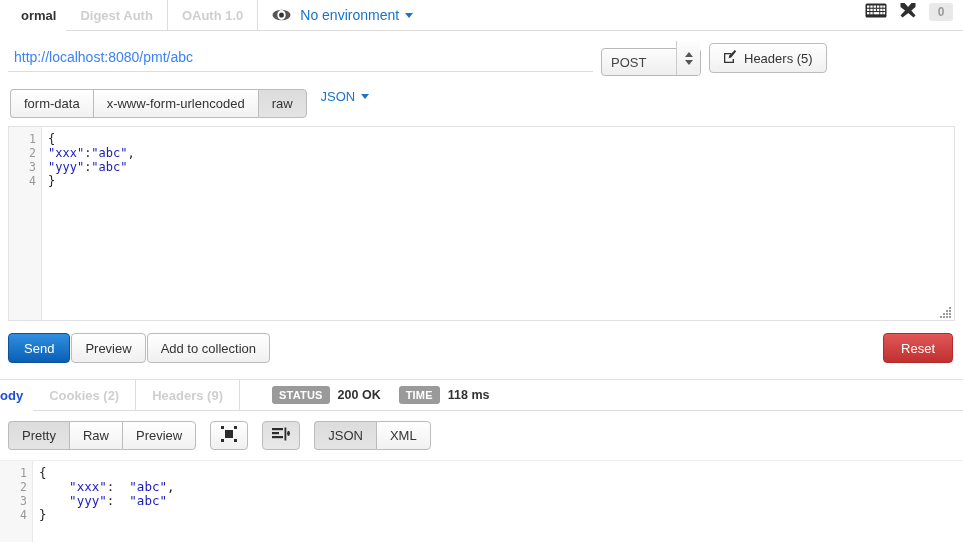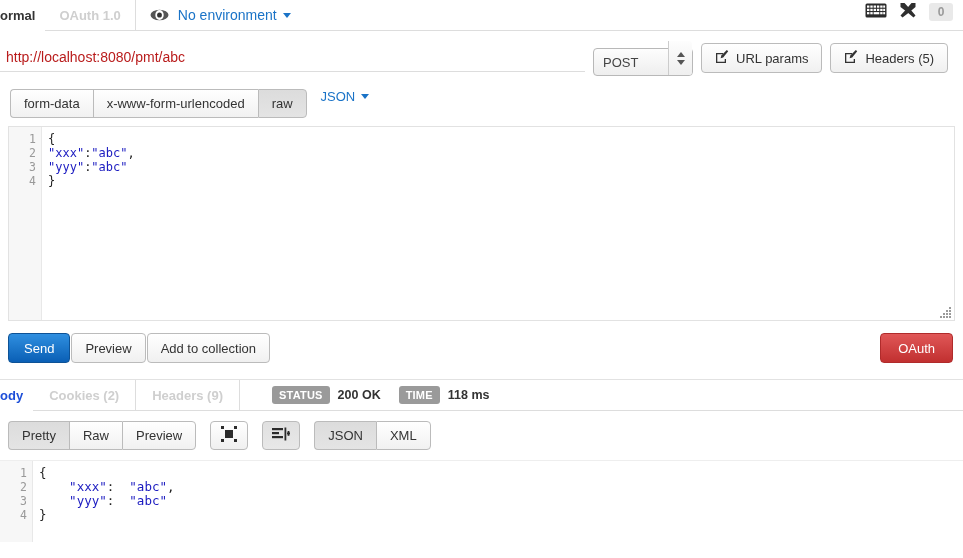--- a/index.html
+++ b/index.html
@@ -19,20 +19,21 @@
     position: relative;
     height: 31px;
     display: flex;
     align-items: flex-end;
     padding-left: 0;
   }
   .auth-tabs {
     display: flex;
     align-items: stretch;
     height: 31px;
+    padding-left: 21px;
   }
   .auth-tab {
     display: flex;
     align-items: center;
     justify-content: center;
     padding: 0 14px;
     height: 31px;
     font-size: 13px;
     color: #cfcfcf;
     font-weight: bold;
@@ -99,27 +100,27 @@
 
   
   .url-row {
     display: flex;
     align-items: center;
     padding: 9px 10px 9px 0;
     gap: 8px;
   }
   .url-input {
     flex: 1;
-    margin-left: 0;
+    margin-left: 8px;
     padding: 4px 2px 6px 6px;
     border: none;
     border-bottom: 1px solid #dddddd;
     outline: none;
     font-size: 14px;
-    color: #b91c1c;
+    color: #3b82f6;
     font-family: "Liberation Sans", sans-serif;
     background: transparent;
     width: 580px;
     max-width: 585px;
   }
   .method-select {
     appearance: none;
     -webkit-appearance: none;
     background: linear-gradient(#fdfdfd, #eeeeee);
     border: 1px solid #b8b8b8;
@@ -388,20 +389,21 @@
     color: #333;
     white-space: pre;
   }
 </style>
 </head>
 <body>
 
 <div class="topbar">
   <div class="auth-tabs">
     <div class="auth-tab first">ormal</div>
+    <div class="auth-tab">Digest Auth</div>
     <div class="auth-tab last">OAuth 1.0</div>
   </div>
   <div class="env-zone">
     <span class="eye-icon">
       <svg width="19" height="12" viewBox="0 0 19 12">
         <ellipse cx="9.5" cy="6" rx="9" ry="5.2" fill="#555"></ellipse>
         <ellipse cx="9.5" cy="6" rx="4.2" ry="5" fill="#fff"></ellipse>
         <ellipse cx="9.5" cy="6" rx="2.4" ry="2.6" fill="#333"></ellipse>
       </svg>
     </span>
@@ -454,29 +456,20 @@
         <span class="dn"></span>
     </span>
   </span>
   <button class="btn">
     <span>
       <svg width="14" height="14" viewBox="0 0 14 14">
         <path d="M1 3 h7 v1.3 H2.3 v7.4 h7.4 V9 H11 v4 H1 Z" fill="#333"></path>
         <path d="M13.2 1.2 L11.8 0 L6.3 5.6 L5.6 8.2 L8.2 7.4 Z" fill="#333"></path>
       </svg>
     </span>
-    <span>URL params</span>
-  </button>
-  <button class="btn">
-    <span>
-      <svg width="14" height="14" viewBox="0 0 14 14">
-        <path d="M1 3 h7 v1.3 H2.3 v7.4 h7.4 V9 H11 v4 H1 Z" fill="#333"></path>
-        <path d="M13.2 1.2 L11.8 0 L6.3 5.6 L5.6 8.2 L8.2 7.4 Z" fill="#333"></path>
-      </svg>
-    </span>
     <span>Headers (5)</span>
   </button>
 </div>
 
 <div class="bodytype-row">
   <div class="seg-group">
     <div class="seg">form-data</div>
     <div class="seg">x-www-form-urlencoded</div>
     <div class="seg active">raw</div>
   </div>
@@ -509,21 +502,21 @@
           <rect x="10" y="11" width="2" height="2"></rect>
       </g>
     </svg>
   </span>
 </div>
 
 <div class="action-row">
   <button class="btn-send">Send</button>
   <button class="btn">Preview</button>
   <button class="btn">Add to collection</button>
-  <button class="btn-reset">OAuth</button>
+  <button class="btn-reset">Reset</button>
 </div>
 
 <div class="resp-tabrow">
   <div class="resp-tab first">ody</div>
   <div class="resp-tab">Cookies (2)</div>
   <div class="resp-tab">Headers (9)</div>
   <div class="resp-meta">
     <span class="meta-badge">STATUS</span>
     <span class="meta-val">200 OK</span>
     <span class="meta-badge">TIME</span>

